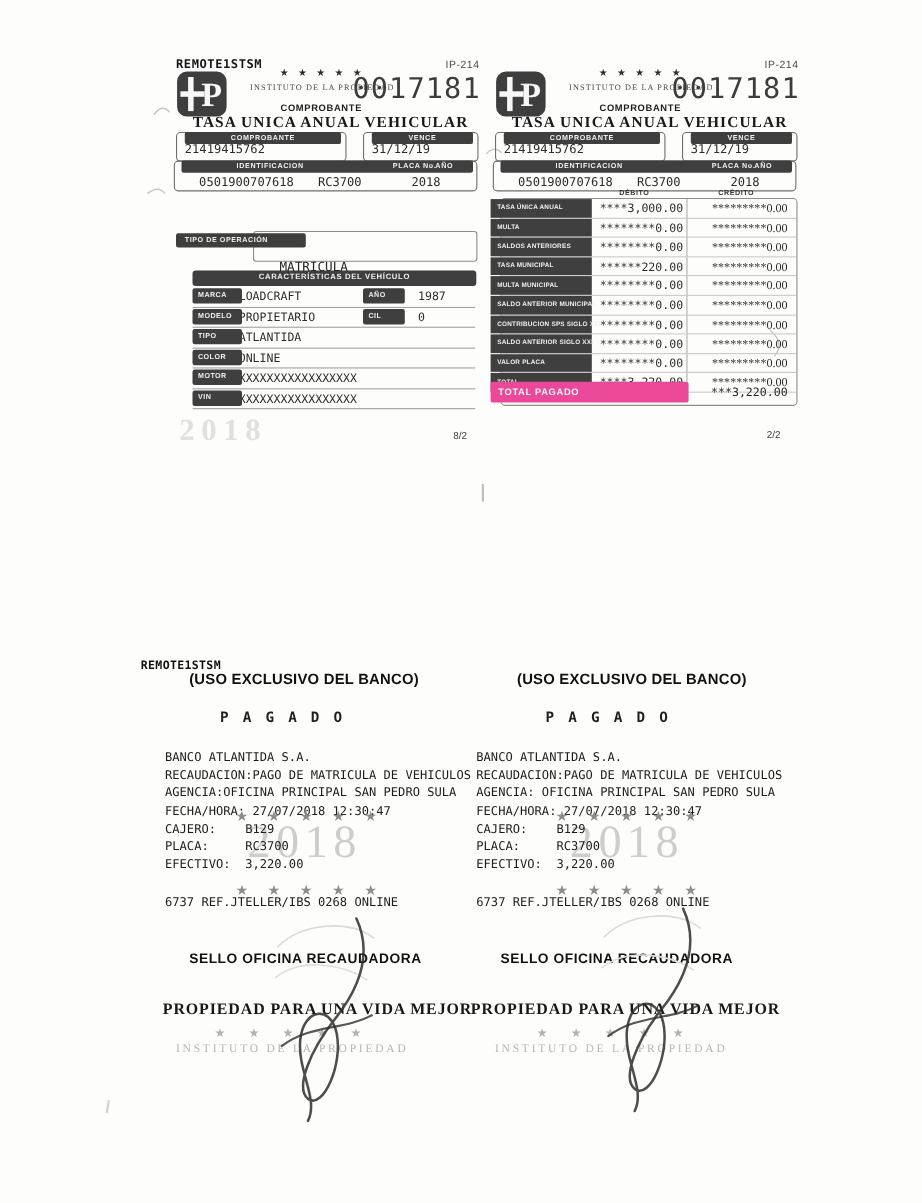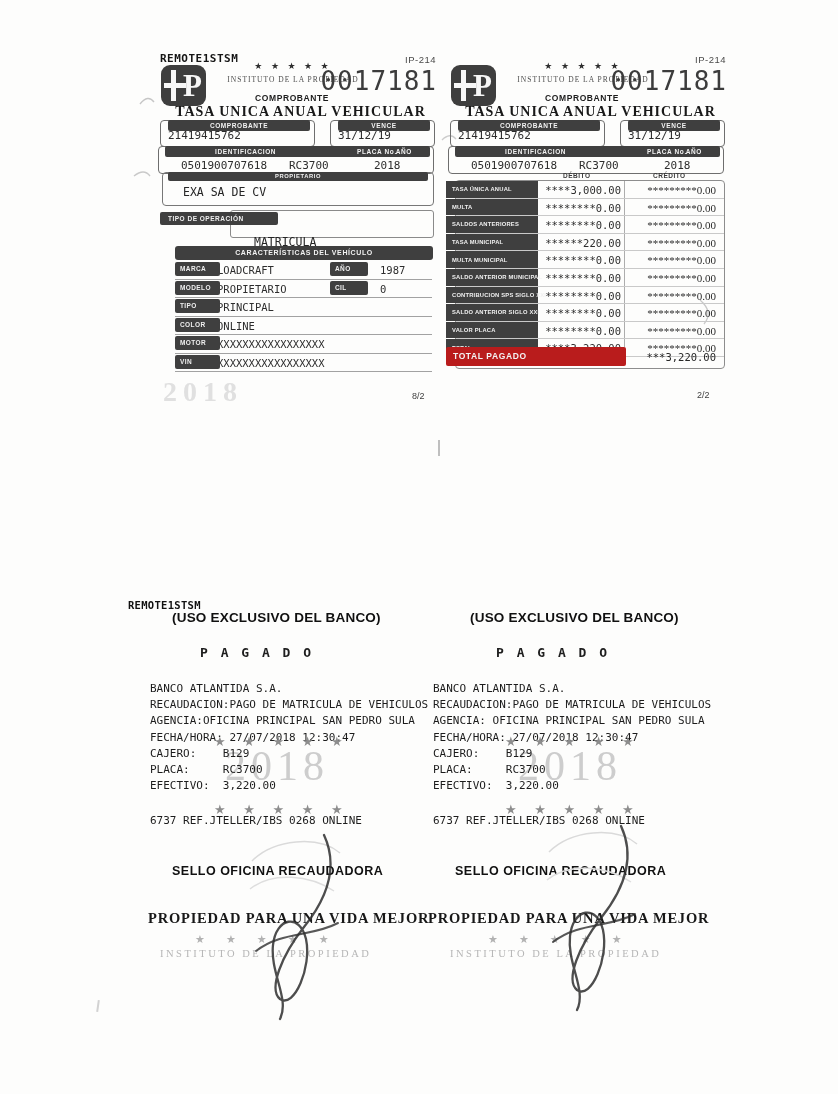--- a/index.html
+++ b/index.html
@@ -84,21 +84,21 @@
         border-radius:4px}
   .cdivider{position:absolute;left:168px;top:0;height:166px;width:1px;background:#adadad}
   .crow{position:relative;height:16.6px;border-bottom:1px solid #c9c9c9}
   .cl{position:absolute;left:-10px;top:0;width:92px;height:16.6px;background:#3f3f3f;
       color:#f0f0f0;font-size:5.8px;font-weight:bold;display:flex;align-items:center;
       padding-left:6px;letter-spacing:.2px;z-index:2;box-sizing:border-box;white-space:nowrap}
   .cd{position:absolute;right:103px;top:3px;font-family:"DejaVu Sans Mono",monospace;
       font-size:10.5px;color:#2c2c2c;z-index:1;white-space:nowrap}
   .cc{position:absolute;right:8px;top:3px;font-family:Liberation Serif, serif;
       font-size:11px;color:#2c2c2c;z-index:1;white-space:nowrap}
-  .tp{position:absolute;left:-10px;top:166px;width:180px;height:19px;background:#b91c1c;
+  .tp{position:absolute;left:-10px;top:166px;width:180px;height:19px;background:#ec4899;
       border-radius:2px;color:#f3f3f3;font-size:8.5px;font-weight:bold;line-height:19px;
       padding-left:7px;letter-spacing:.6px;box-sizing:border-box;z-index:2}
   .tpv{position:absolute;right:8px;top:170px;font-family:"DejaVu Sans Mono",monospace;
        font-size:10.5px;color:#262626}
 
   
   .bank{position:absolute;top:596px;width:314px;height:480px;z-index:1}
   .bank-l{left:126px}.bank-r{left:430px}
   .b-el{position:absolute}
   .b-sys{top:3px;left:2px;font:bold 10.5px "DejaVu Sans Mono",monospace;letter-spacing:.3px;color:#111}
@@ -174,24 +174,20 @@
     <div class="fhead">
       <span class="idl">IDENTIFICACION</span>
       <span class="pll">PLACA No.</span>
       <span class="anl">AÑO</span>
     </div>
     <span class="fval idv">0501900707618</span>
     <span class="fval plv">RC3700</span>
     <span class="fval anv">2018</span>
   </div>
 
-  <div class="obox">
-    <div class="fhead">PROPIETARIO</div>
-    <div class="oval">EXA SA DE CV</div>
-  </div>
 
   <div class="tipo-wrap">
     <div class="tipo-box"></div>
     <div class="tipo-label">TIPO DE OPERACIÓN</div>
     <div class="tipo-val">MATRICULA</div>
   </div>
 
   <div class="carac">CARACTERÍSTICAS DEL VEHÍCULO</div>
 
   <div class="vtab">
@@ -202,21 +198,21 @@
       <span class="vval vval2">1987</span>
     </div>
     <div class="vrow">
       <span class="vlab">MODELO</span>
       <span class="vval">PROPIETARIO</span>
       <span class="vlab vlab2">CIL</span>
       <span class="vval vval2">0</span>
     </div>
     <div class="vrow">
       <span class="vlab">TIPO</span>
-      <span class="vval">PRINCIPAL</span>
+      <span class="vval">ATLANTIDA</span>
     </div>
     <div class="vrow">
       <span class="vlab">COLOR</span>
       <span class="vval">ONLINE</span>
     </div>
     <div class="vrow">
       <span class="vlab">MOTOR</span>
       <span class="vval">XXXXXXXXXXXXXXXXX</span>
     </div>
     <div class="vrow">

